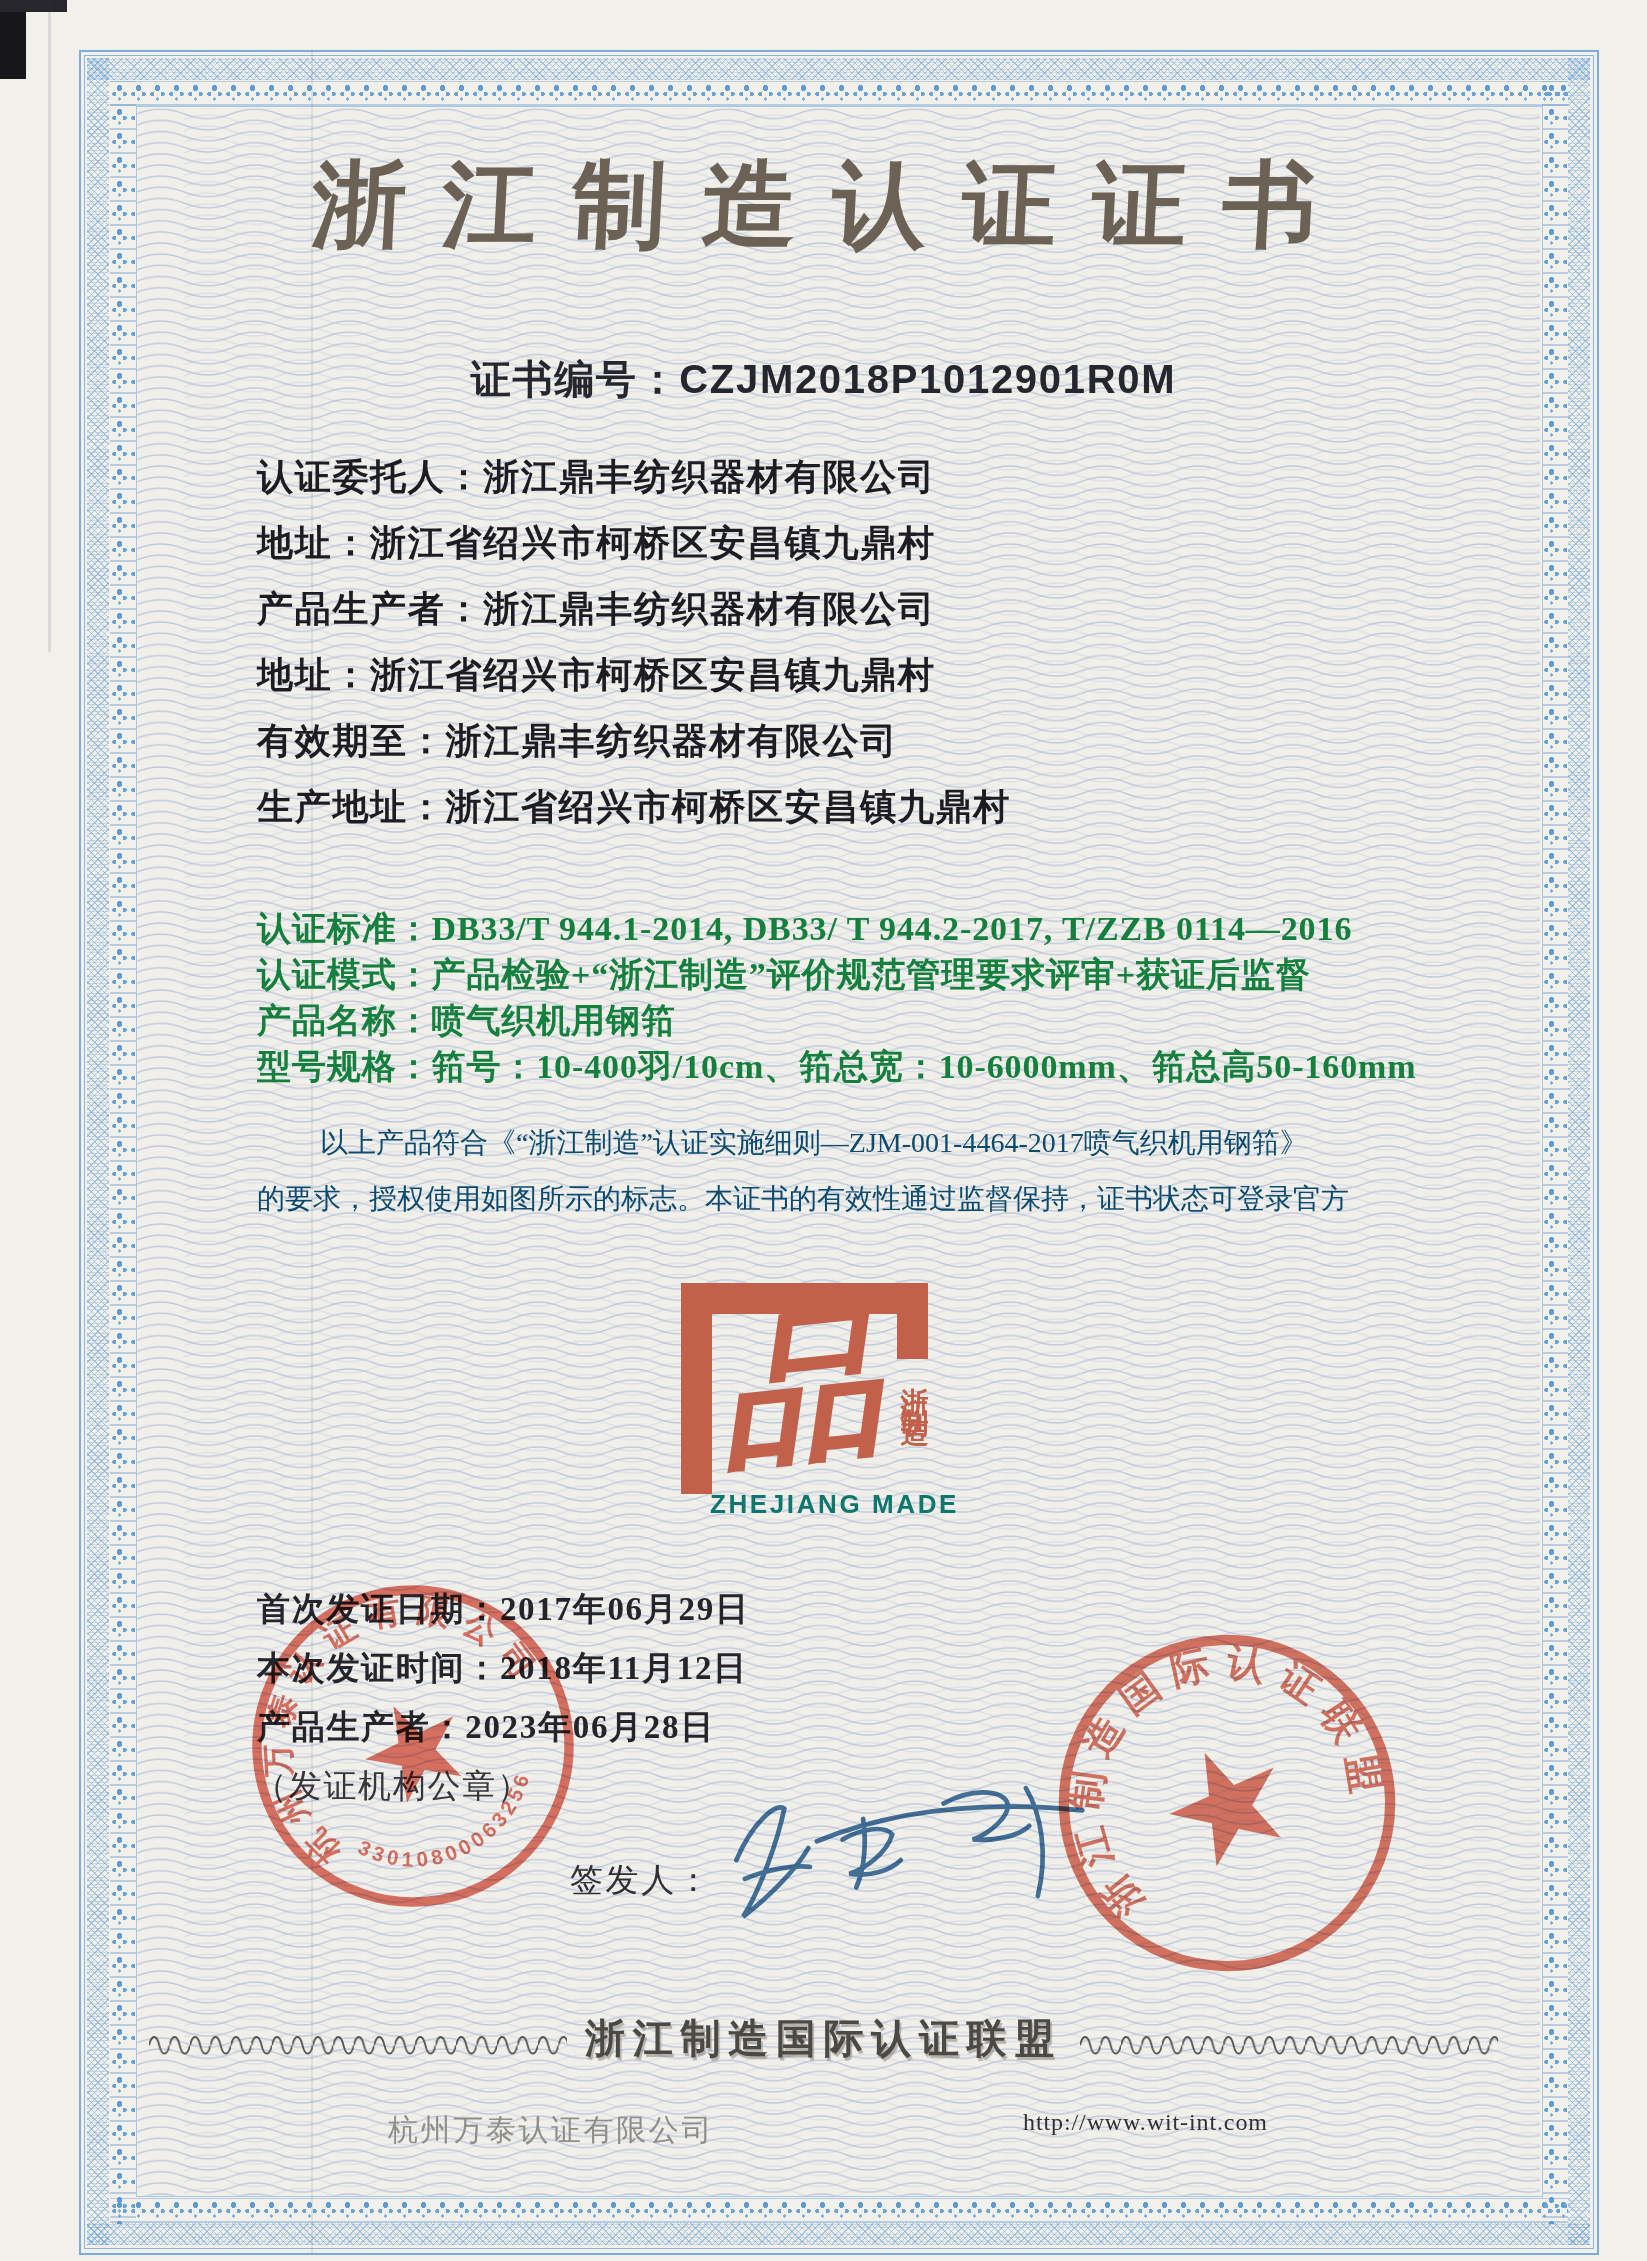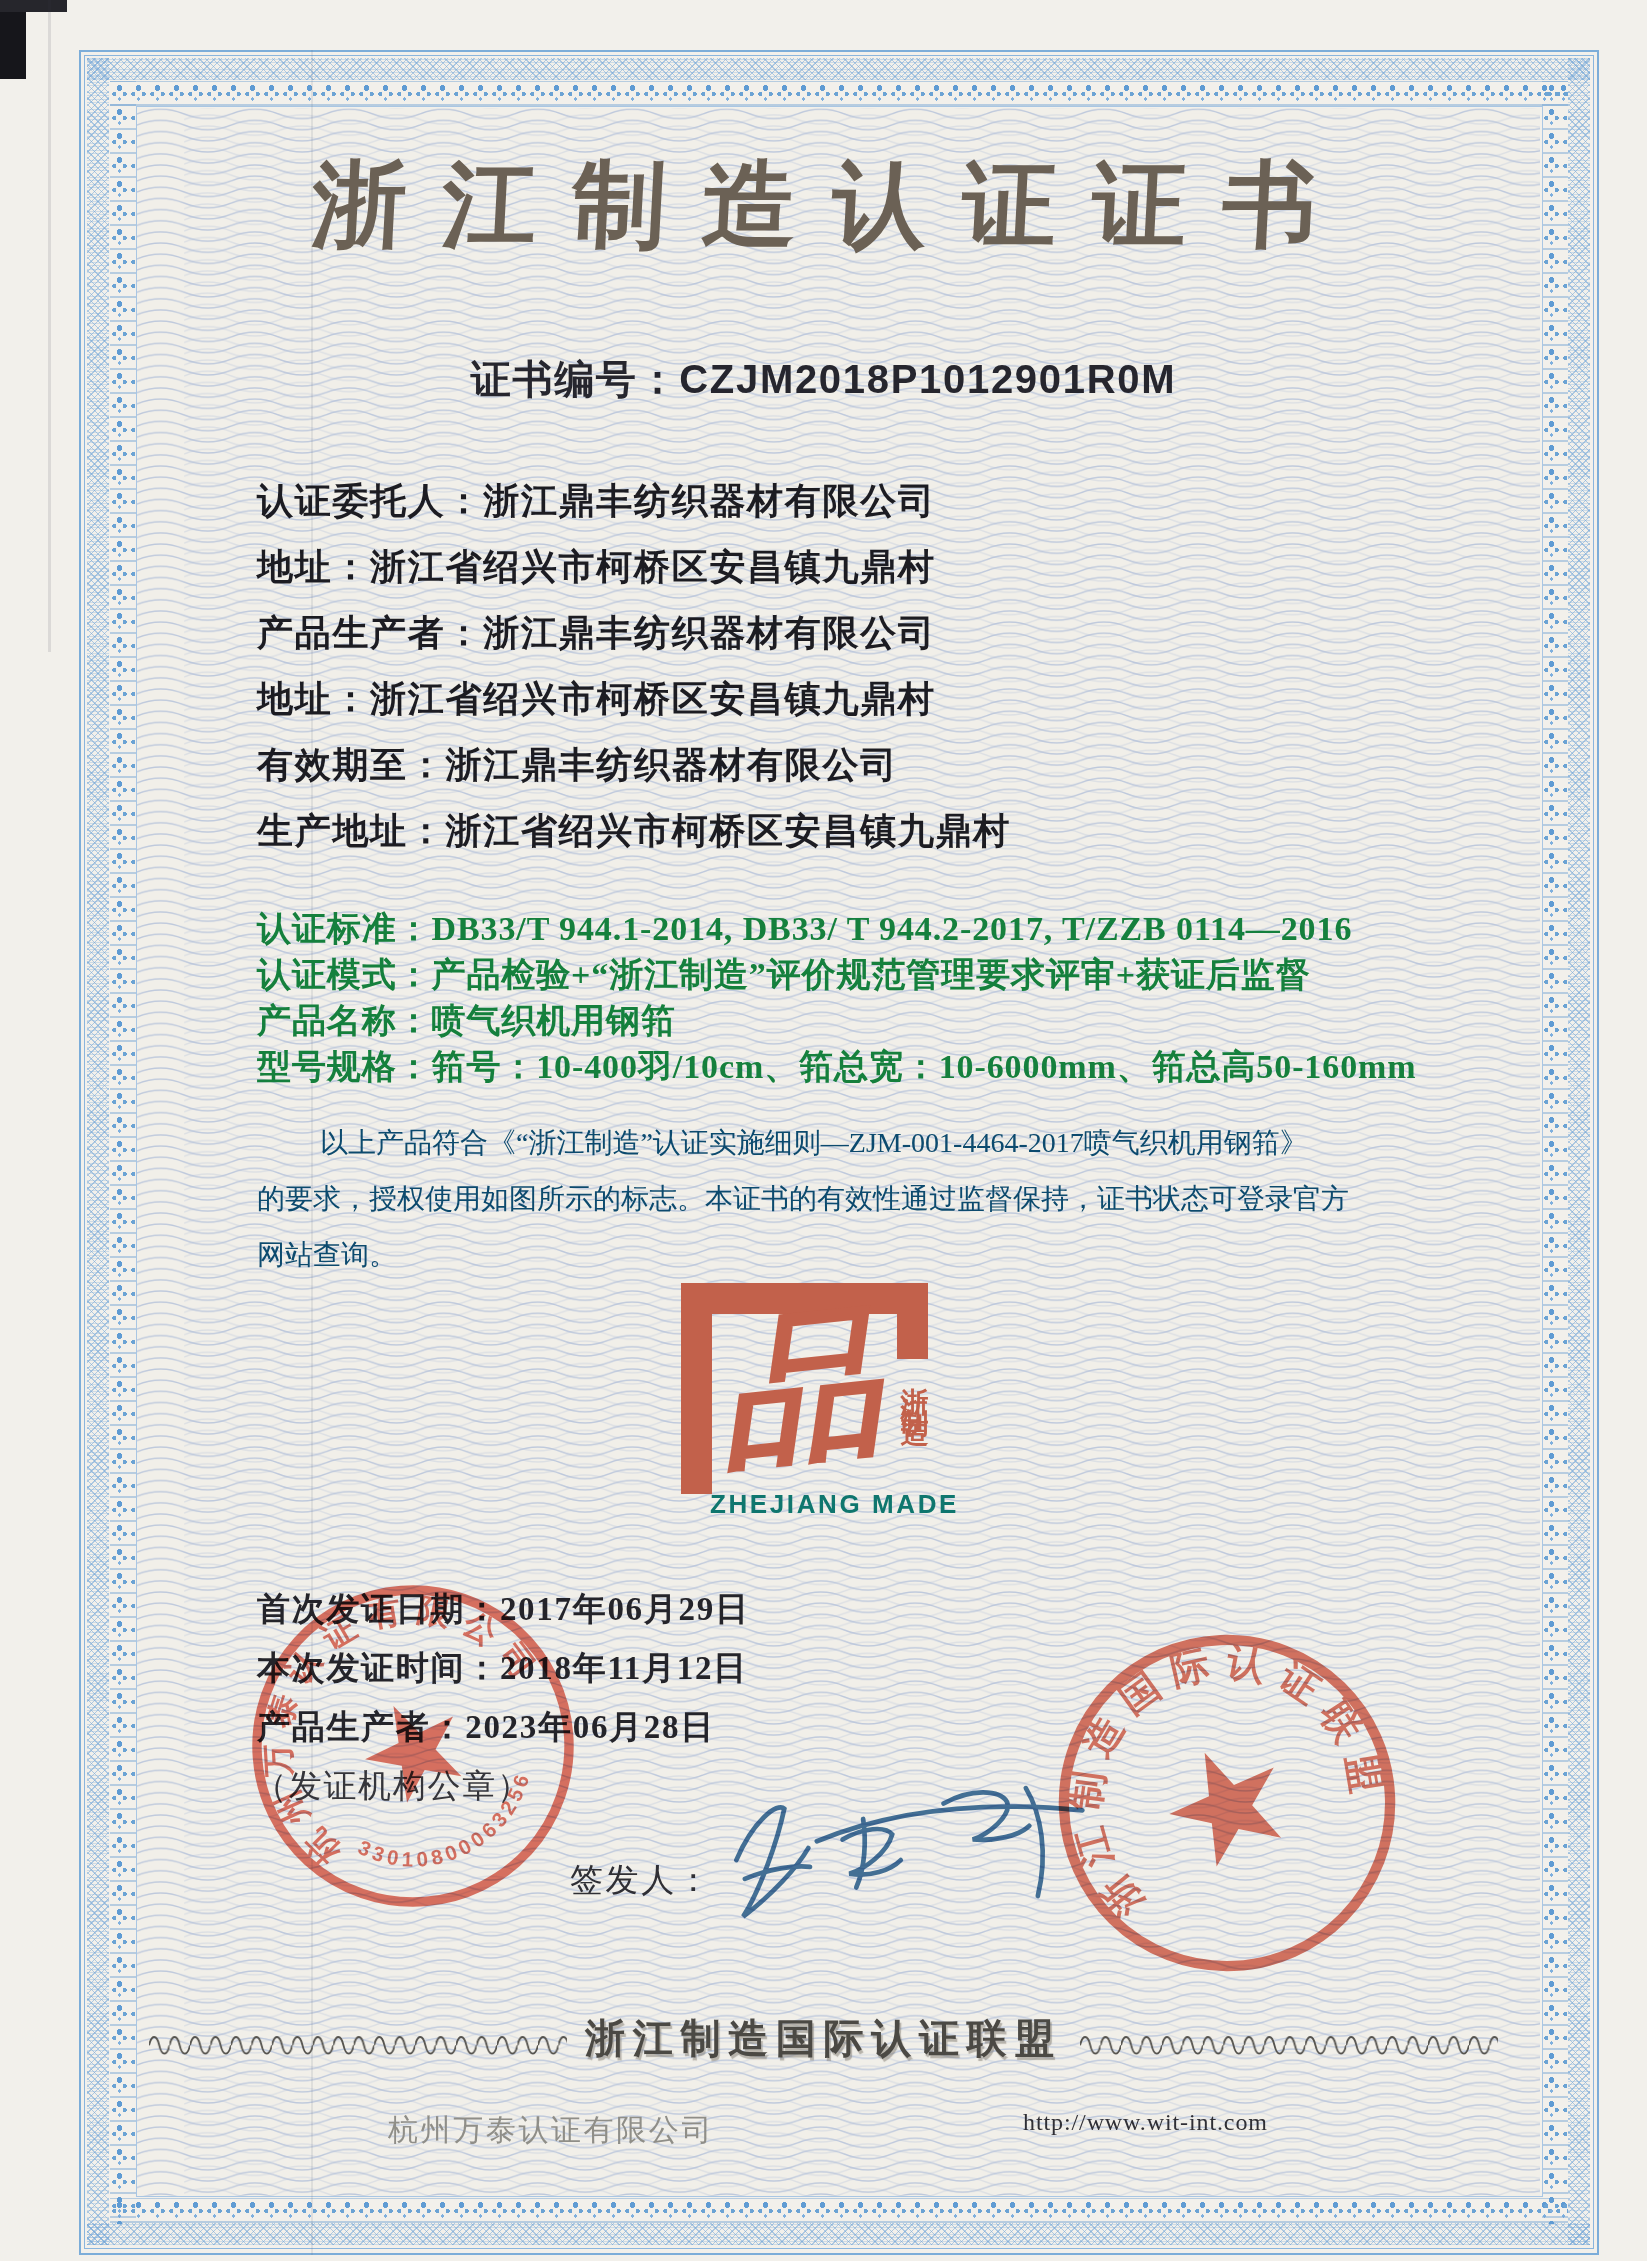--- a/index.html
+++ b/index.html
@@ -33,21 +33,21 @@
   .f-bot{left:110px;top:2198px;width:1458px;height:26px;}
   .f-left{left:110px;top:81px;width:26px;height:2143px;}
   .f-right{left:1542px;top:81px;width:26px;height:2143px;}
   .b-inner{left:136px;top:106px;width:1407px;height:2091px;border:0.9px solid #a9c6e3;box-sizing:border-box;}
   .waves{left:137px;top:108px;width:1403px;height:2088px;background:#f1efe9;}
   
   .title{left:0;right:0;top:142px;text-align:center;font-weight:700;font-size:94px;
          letter-spacing:36px;margin-left:18px;color:#6b6155;transform:skewX(-3deg);}
   .certno{left:0;right:0;top:352px;text-align:center;font-family:Liberation Sans, sans-serif;
           font-weight:700;font-size:40px;color:#26262e;letter-spacing:1.7px;}
-  .bodylines{left:257px;top:468px;font-family:"Liberation Sans",sans-serif;font-weight:700;
+  .bodylines{left:257px;top:444px;font-family:"Liberation Sans",sans-serif;font-weight:700;
              font-size:36px;color:#1c1c22;}
   .bodylines div{height:66px;line-height:66px;letter-spacing:1.7px;}
   .specs{left:257px;top:906px;font-weight:700;font-size:34px;color:#15803d;}
   .specs div{height:46px;line-height:46px;letter-spacing:0.9px;}
   .para{left:257px;top:1115px;font-size:28px;color:#0c4a6e;width:1270px;}
   .para div{height:56px;line-height:56px;white-space:nowrap;}
   .para div:first-child{text-indent:63px;}
   
   .logo{left:681px;top:1283px;width:250px;height:238px;}
   .lg-bar{position:absolute;background:#c2614b;}
@@ -129,21 +129,20 @@
   <div class="abs specs">
     <div>认证标准：DB33/T 944.1-2014, DB33/ T 944.2-2017, T/ZZB 0114—2016</div>
     <div>认证模式：产品检验+“浙江制造”评价规范管理要求评审+获证后监督</div>
     <div>产品名称：喷气织机用钢筘</div>
     <div>型号规格：筘号：10-400羽/10cm、筘总宽：10-6000mm、筘总高50-160mm</div>
   </div>
 
   <div class="abs para">
     <div>以上产品符合《“浙江制造”认证实施细则—ZJM-001-4464-2017喷气织机用钢筘》</div>
     <div>的要求，授权使用如图所示的标志。本证书的有效性通过监督保持，证书状态可登录官方</div>
-    <div>网站查询。</div>
   </div>
 
   <div class="abs logo">
     <div class="lg-bar lg-left"></div>
     <div class="lg-bar lg-top"></div>
     <div class="lg-bar lg-stub"></div>
     <div class="lg-glyph">品</div>
     <div class="lg-side">浙江制造</div>
     <div class="lg-cap">ZHEJIANG MADE</div>
   </div>

